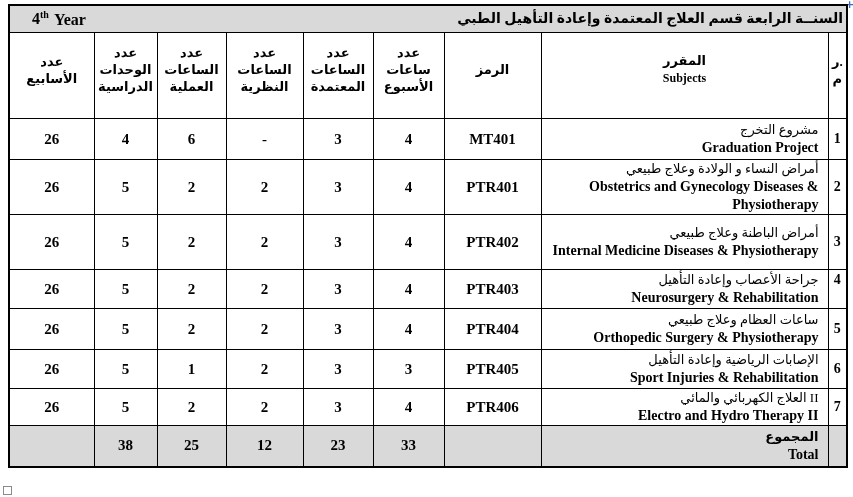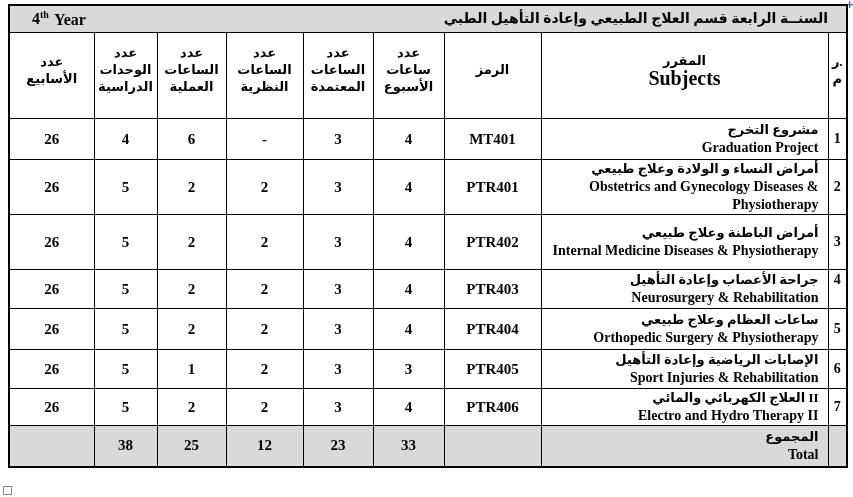--- a/index.html
+++ b/index.html
@@ -15,48 +15,48 @@
     border-collapse:collapse;table-layout:fixed;
     border:2px solid #000;
   }
   td,th{
     border:1px solid #000;padding:0 2px;text-align:center;
     vertical-align:middle;overflow:hidden;
   }
 
   
   tr.title-row td{
-    background:#d9d9d9;height:26px;padding:0 18px 0 0;
+    background:#d9d9d9;height:26px;padding:0 3px 0 0;
   }
   .title-flex{display:flex;justify-content:space-between;align-items:center;width:100%;}
   .year-label{font-weight:bold;font-size:16px;padding-left:22px;white-space:nowrap;}
   .year-label sup{font-size:10px;}
   .year-word{margin-left:5px;}
   .title-ar{font-weight:bold;font-size:14px;text-align:right;}
 
   
   tr.header-row th{
     height:73px;background:#fff;font-weight:bold;font-size:13px;
     vertical-align:middle;padding-bottom:12px;
   }
   .hw{line-height:17px;}
-  .hdr-en{font-size:20px;line-height:18px;}
+  .hdr-en{font-size:12px;line-height:18px;}
 
   
   tbody td{font-weight:bold;font-size:15px;}
   tbody tr:nth-child(1){height:41px;}
   tbody tr:nth-child(2){height:54px;}
   tbody tr:nth-child(3){height:55px;}
   tbody tr:nth-child(4){height:39px;}
   tbody tr:nth-child(5){height:41px;}
   tbody tr:nth-child(6){height:39px;}
   tbody tr:nth-child(7){height:36px;}
   tbody tr:nth-child(8){height:39px;}
   td.subject-cell{text-align:right;padding-right:9px;padding-left:4px;}
-  .sub-ar{font-size:13px;line-height:18px;font-weight:bold;}
+  .sub-ar{font-size:13px;line-height:18px;font-weight:normal;}
   .sub-en{font-size:14px;line-height:18px;font-weight:bold;}
   td.code-cell{font-size:15px;}
   td.num-cell{font-size:14px;}
   td.num-top{vertical-align:top;padding-top:2px;}
 
   
   tfoot tr{height:41px;}
   tfoot td{background:#d9d9d9;font-weight:bold;font-size:15px;}
   td.total-label{text-align:right;padding-right:9px;}
   .tot-ar{font-size:13px;line-height:18px;}
@@ -90,21 +90,21 @@
         <col style="width:71px">
       <col style="width:97px">
         <col style="width:287px">
         <col style="width:19px">
     </colgroup>
     <thead>
       <tr class="title-row">
         <td colspan="9">
           <div class="title-flex">
             <span class="year-label"><span>4</span><sup>th</sup><span class="year-word">Year</span></span>
-            <span class="title-ar">السنــة الرابعة قسم العلاج الطبيعي وإعادة التأهيل الطبي</span>
+            <span class="title-ar">السنــة الرابعة قسم العلاج المعتمدة وإعادة التأهيل الطبي</span>
           </div>
         </td>
       </tr>
       <tr class="header-row">
         <th>
             <div class="hw">عدد</div>
             <div class="hw">الأسابيع</div>
           </th>
         <th>
             <div class="hw">عدد</div>

